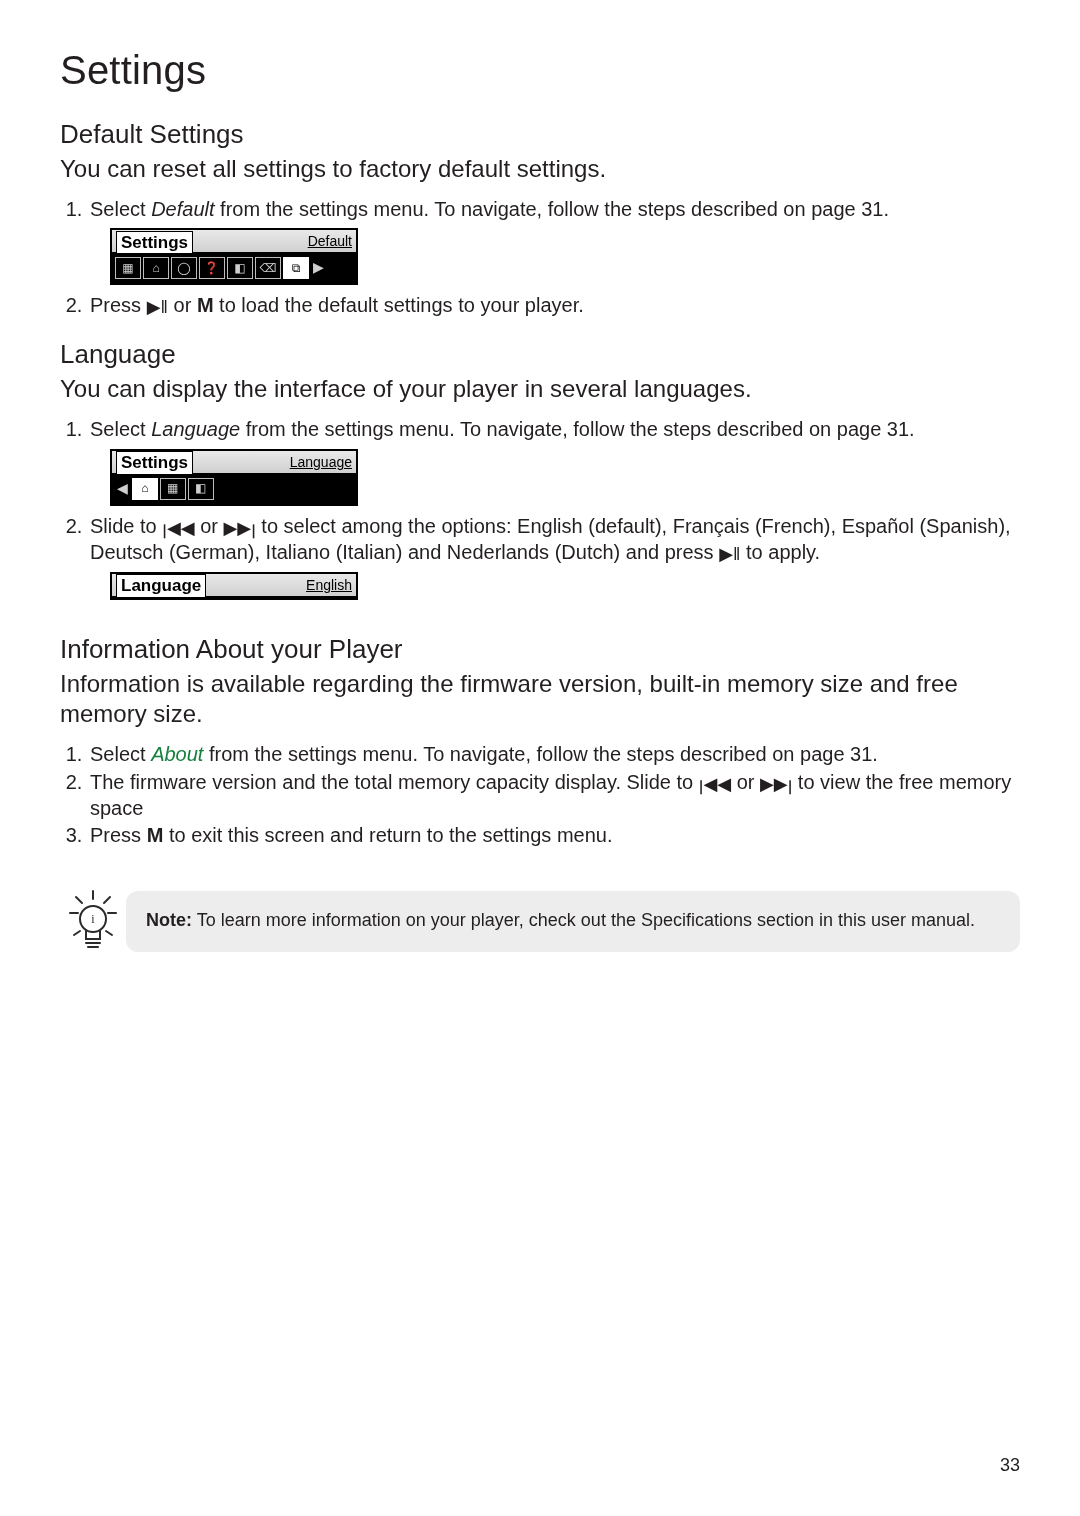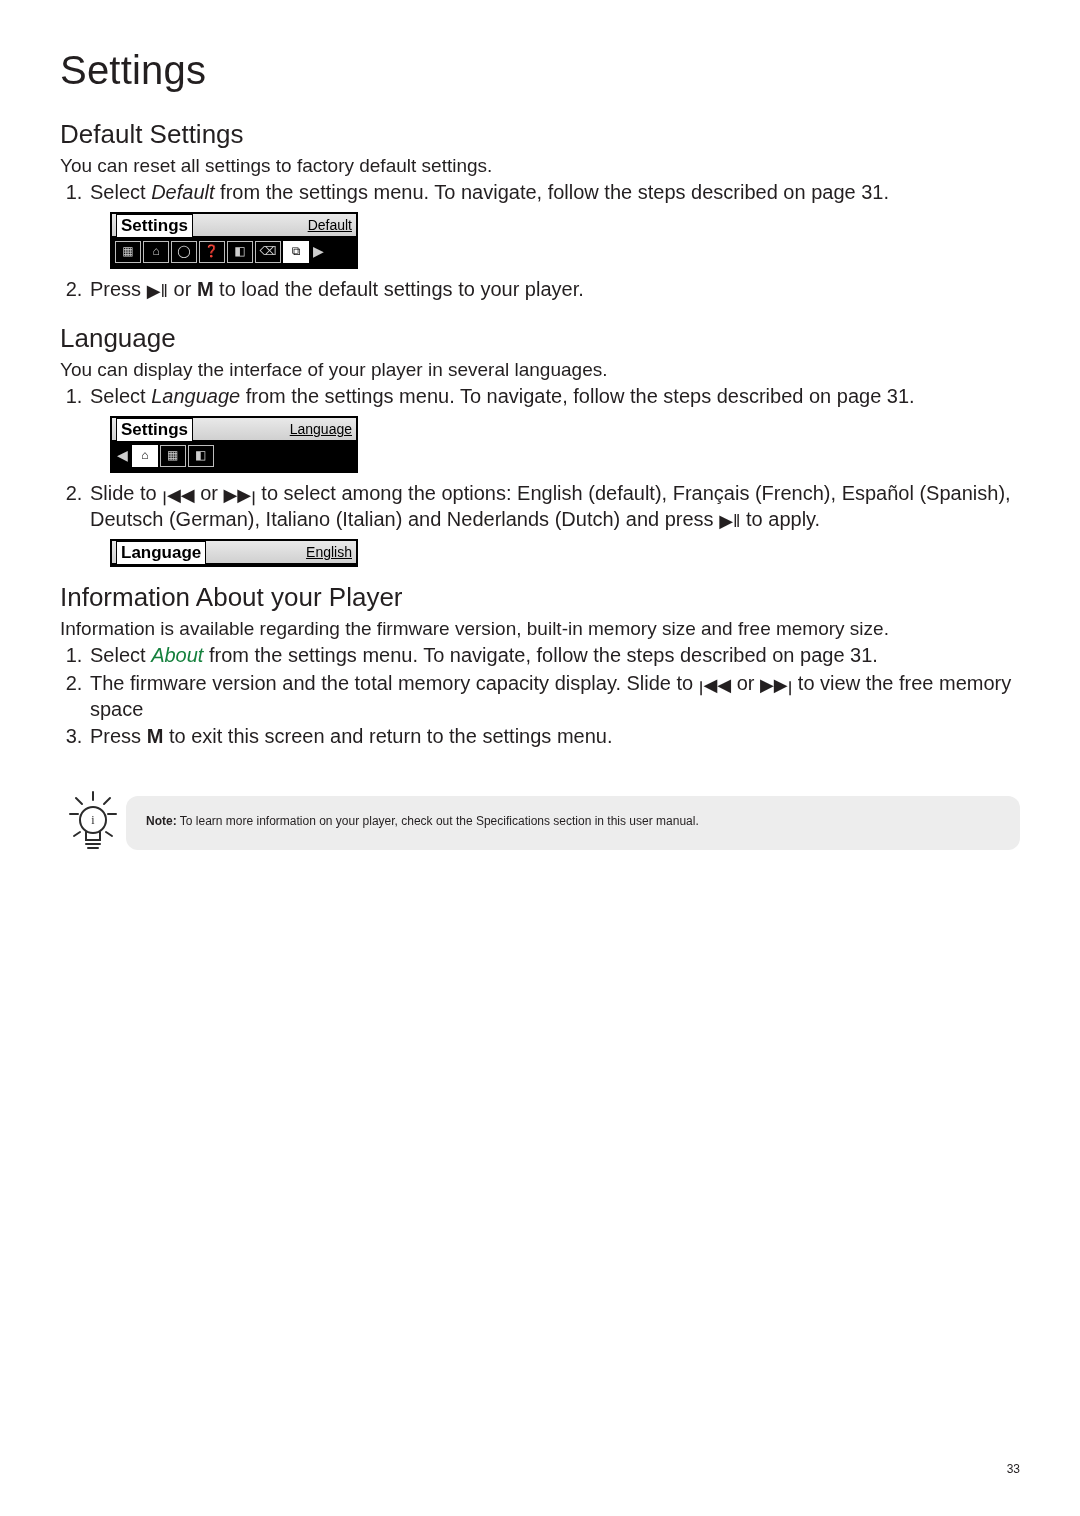--- a/index.html
+++ b/index.html
@@ -7,22 +7,22 @@
   body {
     font-family: "Segoe UI", "Myriad Pro", "Helvetica Neue", Arial, sans-serif;
     color: #231f20;
     width: 1080px;
     height: 1516px;
     position: relative;
     padding: 36px 60px 0 60px;
   }
   h1.page-title { font-size: 40px; font-weight: 400; margin: 12px 0 26px 0; letter-spacing: .2px; }
   h2.section-title { font-size: 26px; font-weight: 400; margin: 20px 0 4px 0; }
-  .intro, .para { font-size: 19px; line-height: 1.28; }
-  ol.steps { list-style: decimal; padding-left: 28px; margin: 2px 0 0 0; }
+  .intro, .para { font-size: 24px; line-height: 1.28; }
+  ol.steps { list-style: decimal; padding-left: 28px; margin: 12px 0 0 0; }
   ol.steps > li { font-size: 20px; line-height: 1.28; margin: 1px 0 2px 0; padding-left: 2px; }
   em.ital { font-style: italic; }
   em.ital.red { color: #15803d; font-style: italic; }
   b, strong { font-weight: 700; }
   .glyph { font-family: "Segoe UI Symbol","Arial Unicode MS",sans-serif; font-size: 18px; vertical-align: -1px; }
 
   
   .lcd {
     background: #000;
     color: #e6e6e6;
@@ -61,26 +61,26 @@
 
   
   .note-wrap { display:flex; align-items:center; margin-top: 34px; }
   .note-icon {
     width: 66px; flex: 0 0 66px; height: 78px;
     display:flex; align-items:center; justify-content:center;
   }
   .note-box {
     flex: 1; background:#ededed; border-radius: 12px;
     padding: 18px 20px 20px 20px;
-    font-size: 12px; line-height: 1.28;
+    font-size: 18px; line-height: 1.28;
   }
 
   .page-number {
     position: absolute; right: 60px; bottom: 40px;
-    font-size: 12px; color:#231f20;
+    font-size: 18px; color:#231f20;
   }
 </style>
 </head>
 <body>
 
 <h1 class="page-title">Settings</h1>
 
 <h2 class="section-title">Default Settings</h2>
 <p class="intro">You can reset all settings to factory default settings.</p>
 <ol class="steps">
@@ -133,21 +133,21 @@
 
     <div class="lcd">
       <div class="top">
         <span class="tab">Language</span>
         <span class="right">English</span>
       </div>
     </div>
   </li>
 </ol>
 
-<h2 class="section-title" style="margin-top:15px">Information About your Player</h2>
+<h2 class="section-title" style="margin-top:34px">Information About your Player</h2>
 <p class="intro">Information is available regarding the firmware version, built-in memory size and free memory size.</p>
 <ol class="steps">
   <li>
     <span>Select </span><em class="ital red">About</em><span> from the settings menu. To navigate, follow the steps described on page 31.</span>
   </li>
   <li>
     <span>The firmware version and the total memory capacity display. Slide to </span><span class="glyph">ꞁ◀◀</span><span> or </span><span class="glyph">▶▶ꞁ</span><span> to view the free memory space</span>
   </li>
   <li>
     <span>Press </span><strong>M</strong><span> to exit this screen and return to the settings menu.</span>

